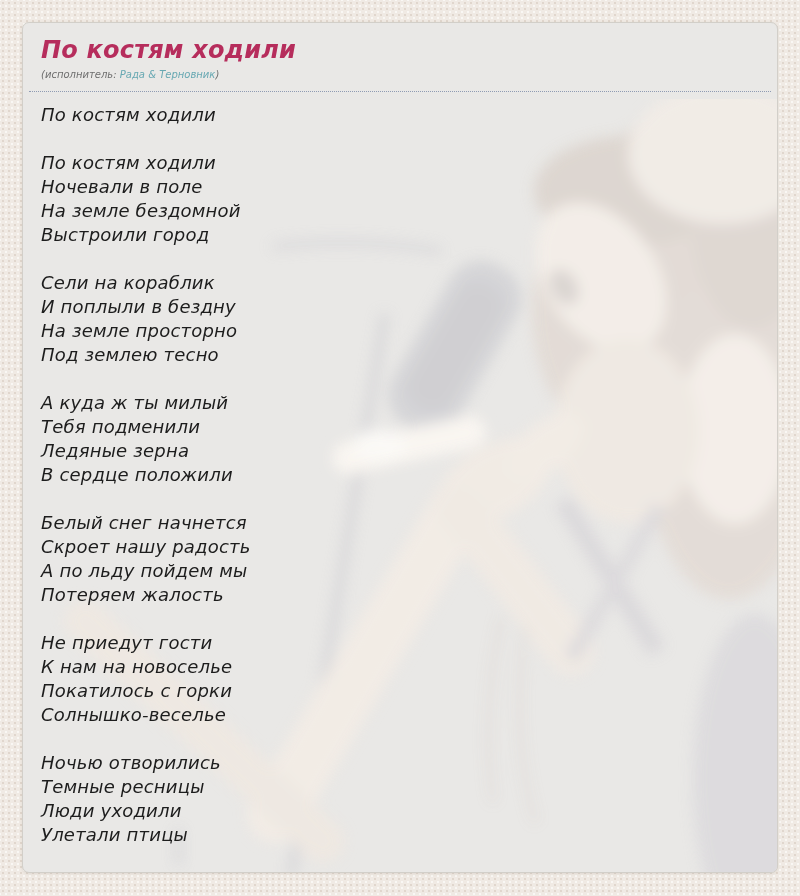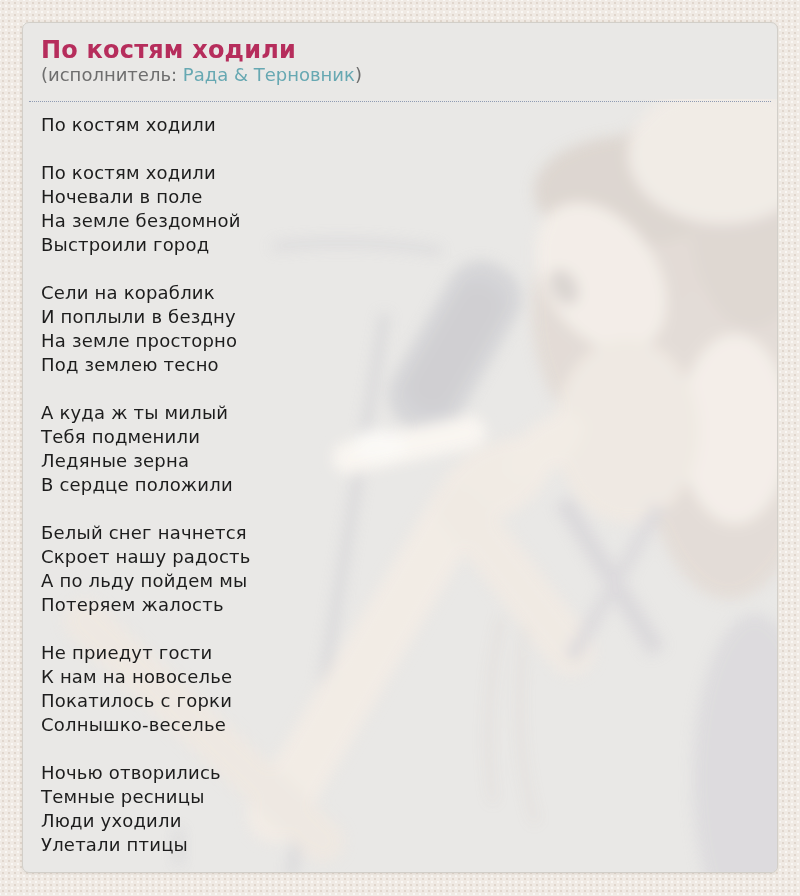--- a/index.html
+++ b/index.html
@@ -23,20 +23,21 @@
     position: absolute;
     left: 22px;
     top: 22px;
     width: 754px;
     height: 849px;
     background: #e9e8e6;
     border: 1px solid #d2cfc9;
     border-radius: 7px;
     box-shadow: 0 1px 3px rgba(120,110,100,0.14);
     overflow: hidden;
+    font-style: italic;
   }
   .photo {
     position: absolute;
     left: 0;
     top: 76px;
     width: 754px;
     height: 773px;
     z-index: 1;
     pointer-events: none;
   }
@@ -49,22 +50,22 @@
   }
   .song-title {
     margin: 0;
     font-size: 24px;
     line-height: 27px;
     font-weight: bold;
     letter-spacing: 0.2px;
     color: #b62d5c;
   }
   .artist-line {
-    margin: 2px 0 13px 0;
-    font-size: 18px;
+    margin: 2px 0 3px 0;
+    font-size: 10px;
     line-height: 18px;
     color: #6e6e6e;
   }
   .artist-link {
     color: #67a8b2;
     text-decoration: none;
     cursor: pointer;
   }
   .lyrics {
     position: relative;

